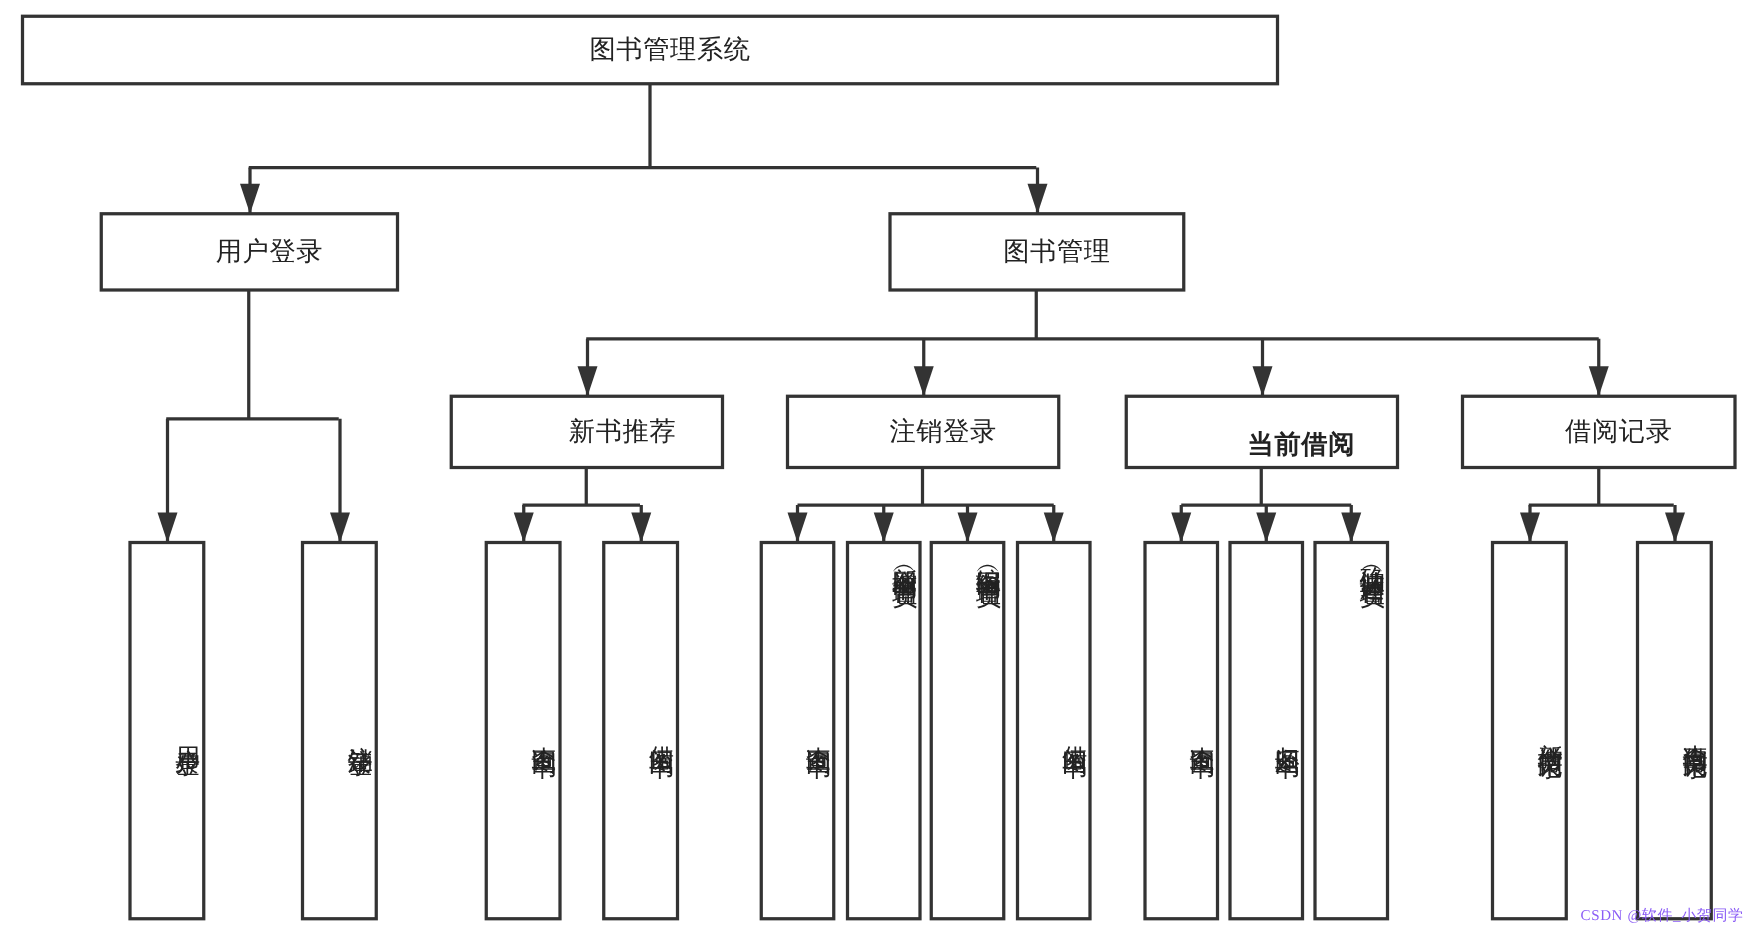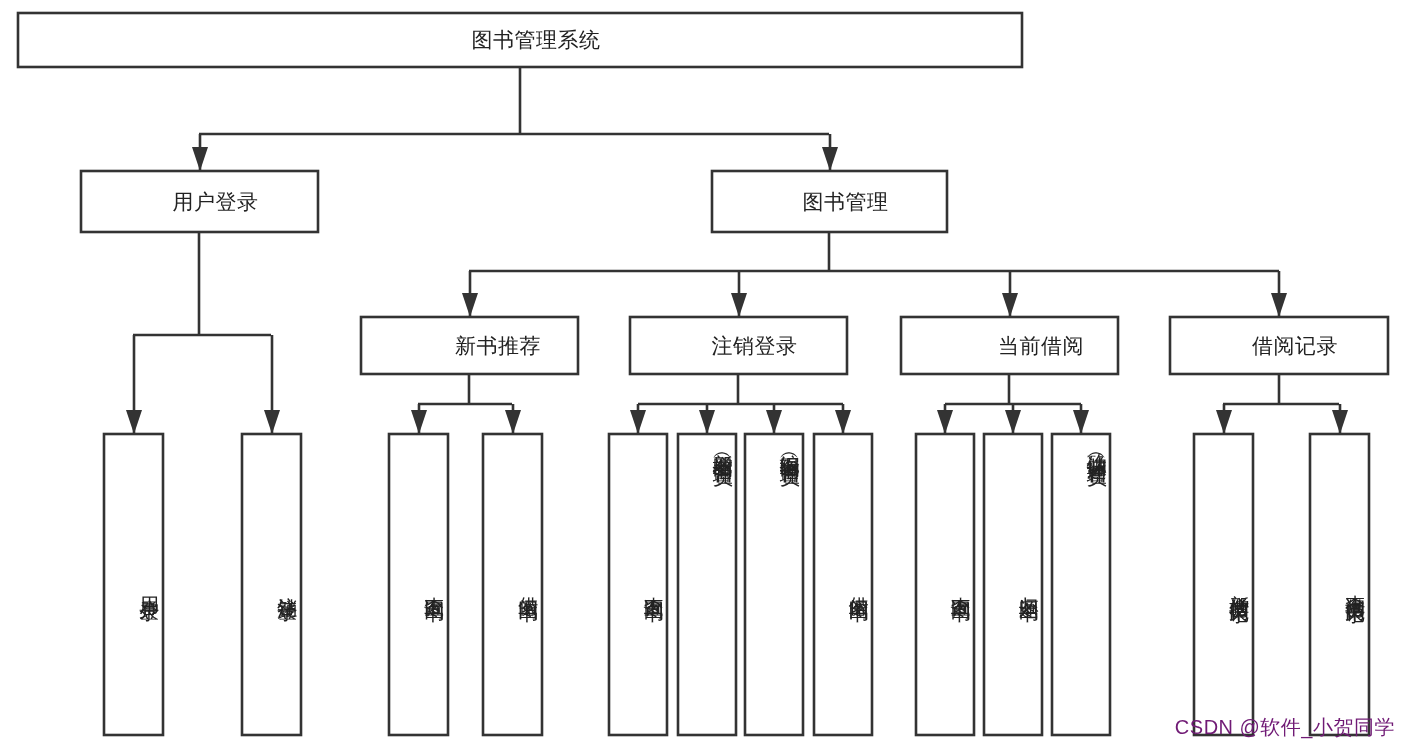--- a/index.html
+++ b/index.html
@@ -68,23 +68,23 @@
     padding-top: 4px;
   }
   .node-label.vert.centered {
     justify-content: center;
     padding-top: 0;
   }
   #watermark {
     position: absolute;
     right: 10px;
     bottom: 6px;
-    font-size: 20px;
-    color: #701a75;
-    font-family: Liberation Sans, sans-serif;
+    font-size: 12px;
+    color: #8b5cf6;
+    font-family: Liberation Serif, serif;
     white-space: nowrap;
     letter-spacing: 0.5px;
   }
 </style>
 </head>
 <body>
 
 <div id="diagram-root">
 
   <svg id="flow" viewBox="0 0 1405 747" xmlns="http://www.w3.org/2000/svg" aria-hidden="true">
@@ -165,21 +165,21 @@
         <rect x="1310" y="434" width="59" height="301" class="node-rect"></rect>
       </g>
   </svg>
 
   <div id="labels-layer">
       <div class="node-label horiz" style="left: 18px; top: 13px; width: 1004px; height: 54px;">图书管理系统</div>
       <div class="node-label horiz" style="left: 81px; top: 171px; width: 237px; height: 61px;">用户登录</div>
       <div class="node-label horiz" style="left: 712px; top: 171px; width: 235px; height: 61px; border-radius: 30px;">图书管理</div>
       <div class="node-label horiz" style="left: 361px; top: 317px; width: 242px; height: 57px;">新书推荐</div>
       <div class="node-label horiz" style="left: 630px; top: 317px; width: 217px; height: 57px;">注销登录</div>
-      <div class="node-label horiz" style="left: 901px; top: 317px; width: 248px; height: 57px;">当前借阅</div>
+      <div class="node-label horiz" style="left: 901px; top: 327px; width: 248px; height: 57px; font-weight: bold;">当前借阅</div>
       <div class="node-label horiz" style="left: 1170px; top: 317px; width: 218px; height: 57px;">借阅记录</div>
       <div class="node-label vert centered" style="left: 104px; top: 434px; width: 59px; height: 301px;">用户登录</div>
       <div class="node-label vert centered" style="left: 242px; top: 434px; width: 59px; height: 301px;">注销登录</div>
       <div class="node-label vert centered" style="left: 389px; top: 434px; width: 59px; height: 301px;">查询图书</div>
       <div class="node-label vert centered" style="left: 483px; top: 434px; width: 59px; height: 301px;">借阅图书</div>
       <div class="node-label vert centered" style="left: 609px; top: 434px; width: 58px; height: 301px;">查询图书</div>
       <div class="node-label vert" style="left: 678px; top: 434px; width: 58px; height: 301px;">新增图书（管理员）</div>
       <div class="node-label vert" style="left: 745px; top: 434px; width: 58px; height: 301px;">编辑图书（管理员）</div>
       <div class="node-label vert centered" style="left: 814px; top: 434px; width: 58px; height: 301px;">借阅图书</div>
       <div class="node-label vert centered" style="left: 916px; top: 434px; width: 58px; height: 301px;">查询图书</div>

